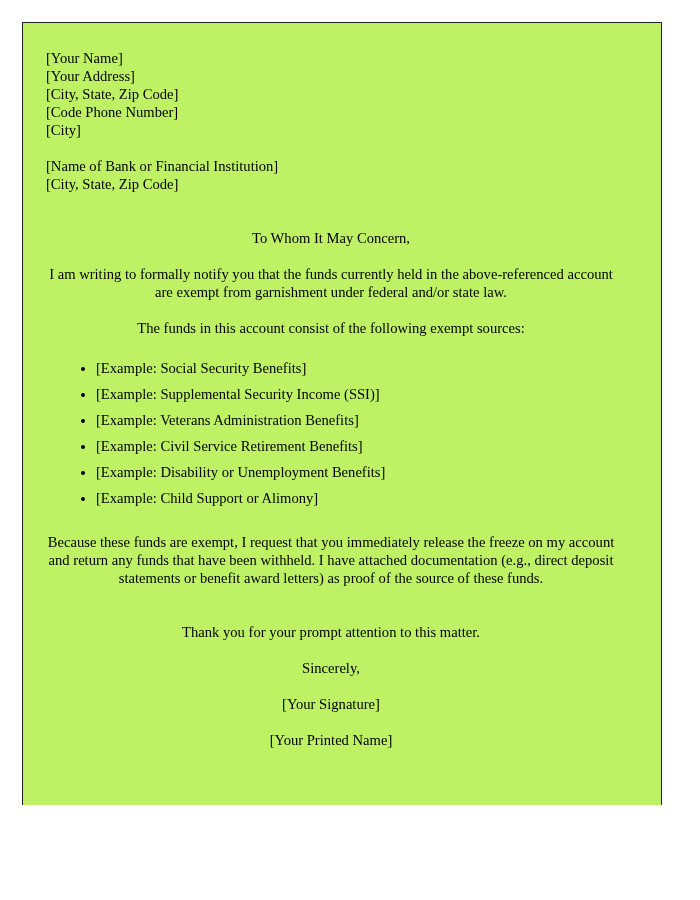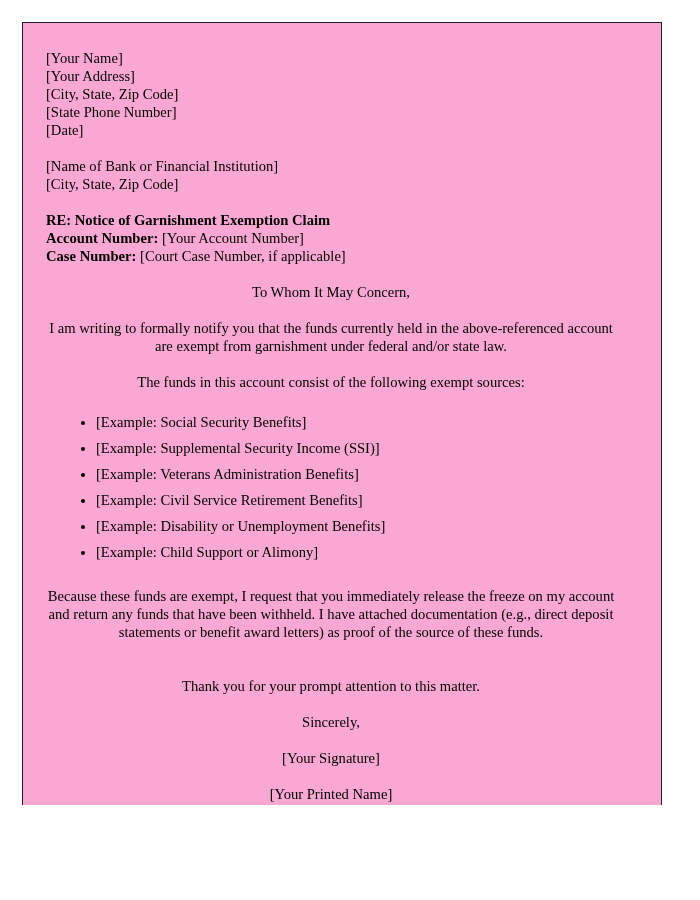--- a/index.html
+++ b/index.html
@@ -20,21 +20,21 @@
     position: absolute;
     left: 22px;
     top: 22px;
     width: 640px;
     height: 783px;
     box-sizing: border-box;
     border-left: 1px solid #222222;
     border-top: 1px solid #222222;
     border-right: 1px solid #222222;
     border-bottom: none;
-    background: #f9a8d4;
+    background: #bef264;
   }
 
   .page-body {
     position: absolute;
     left: 23px;
     top: 26px;
     width: 570px;
     font-size: 14.6px;
     line-height: 18px;
   }
@@ -82,38 +82,33 @@
 </head>
 <body>
 
 <div class="page-frame">
   <div class="page-body">
 
     <div class="block">
       <div class="block-line">[Your Name]</div>
       <div class="block-line">[Your Address]</div>
       <div class="block-line">[City, State, Zip Code]</div>
-      <div class="block-line">[State Phone Number]</div>
-      <div class="block-line">[Date]</div>
+      <div class="block-line">[Code Phone Number]</div>
+      <div class="block-line">[City]</div>
     </div>
 
     <div class="gap"></div>
 
     <div class="block">
       <div class="block-line">[Name of Bank or Financial Institution]</div>
       <div class="block-line">[City, State, Zip Code]</div>
     </div>
 
     <div class="gap"></div>
 
-    <div class="block">
-      <div class="block-line subject-line">RE: Notice of Garnishment Exemption Claim</div>
-      <div class="block-line"><span class="label-bold">Account Number:</span><span class="label-value"> </span><span class="label-value">[Your Account Number]</span></div>
-      <div class="block-line"><span class="label-bold">Case Number:</span><span class="label-value"> </span><span class="label-value">[Court Case Number, if applicable]</span></div>
-    </div>
 
     <div class="gap"></div>
 
     <p class="para">To Whom It May Concern,</p>
 
     <div class="gap"></div>
 
     <p class="para">I am writing to formally notify you that the funds currently held in the above-referenced account are exempt from garnishment under federal and/or state law.</p>
 
     <div class="gap"></div>

